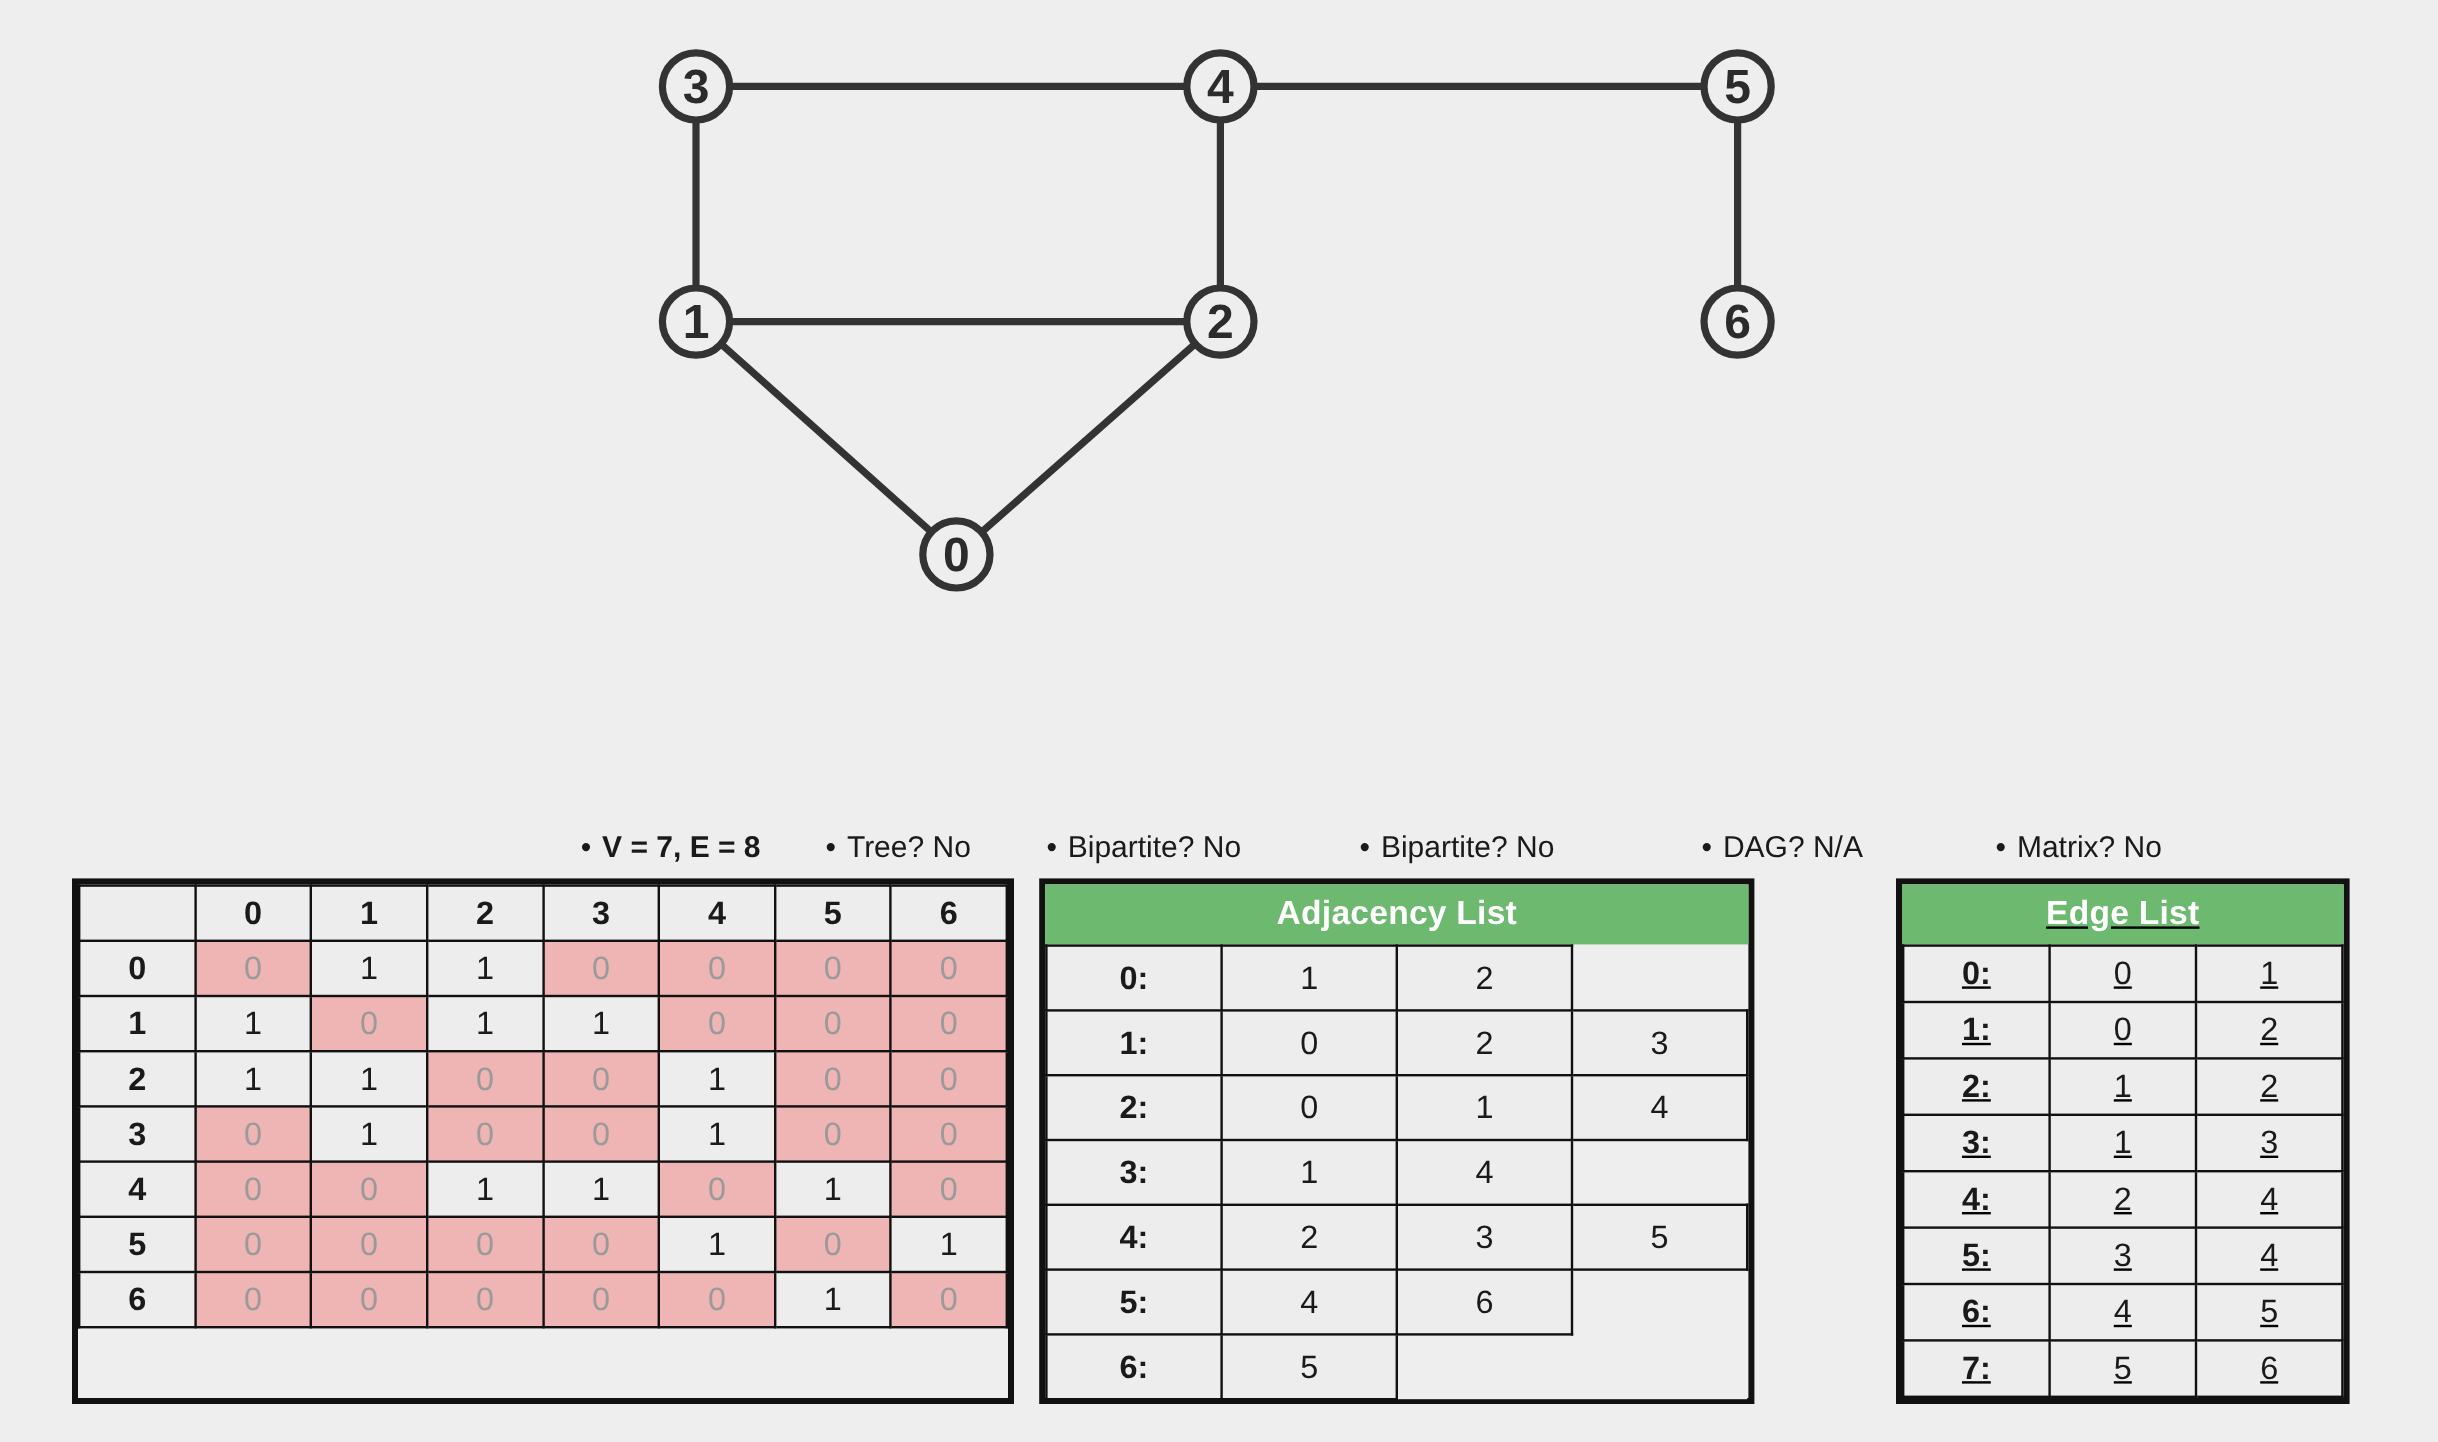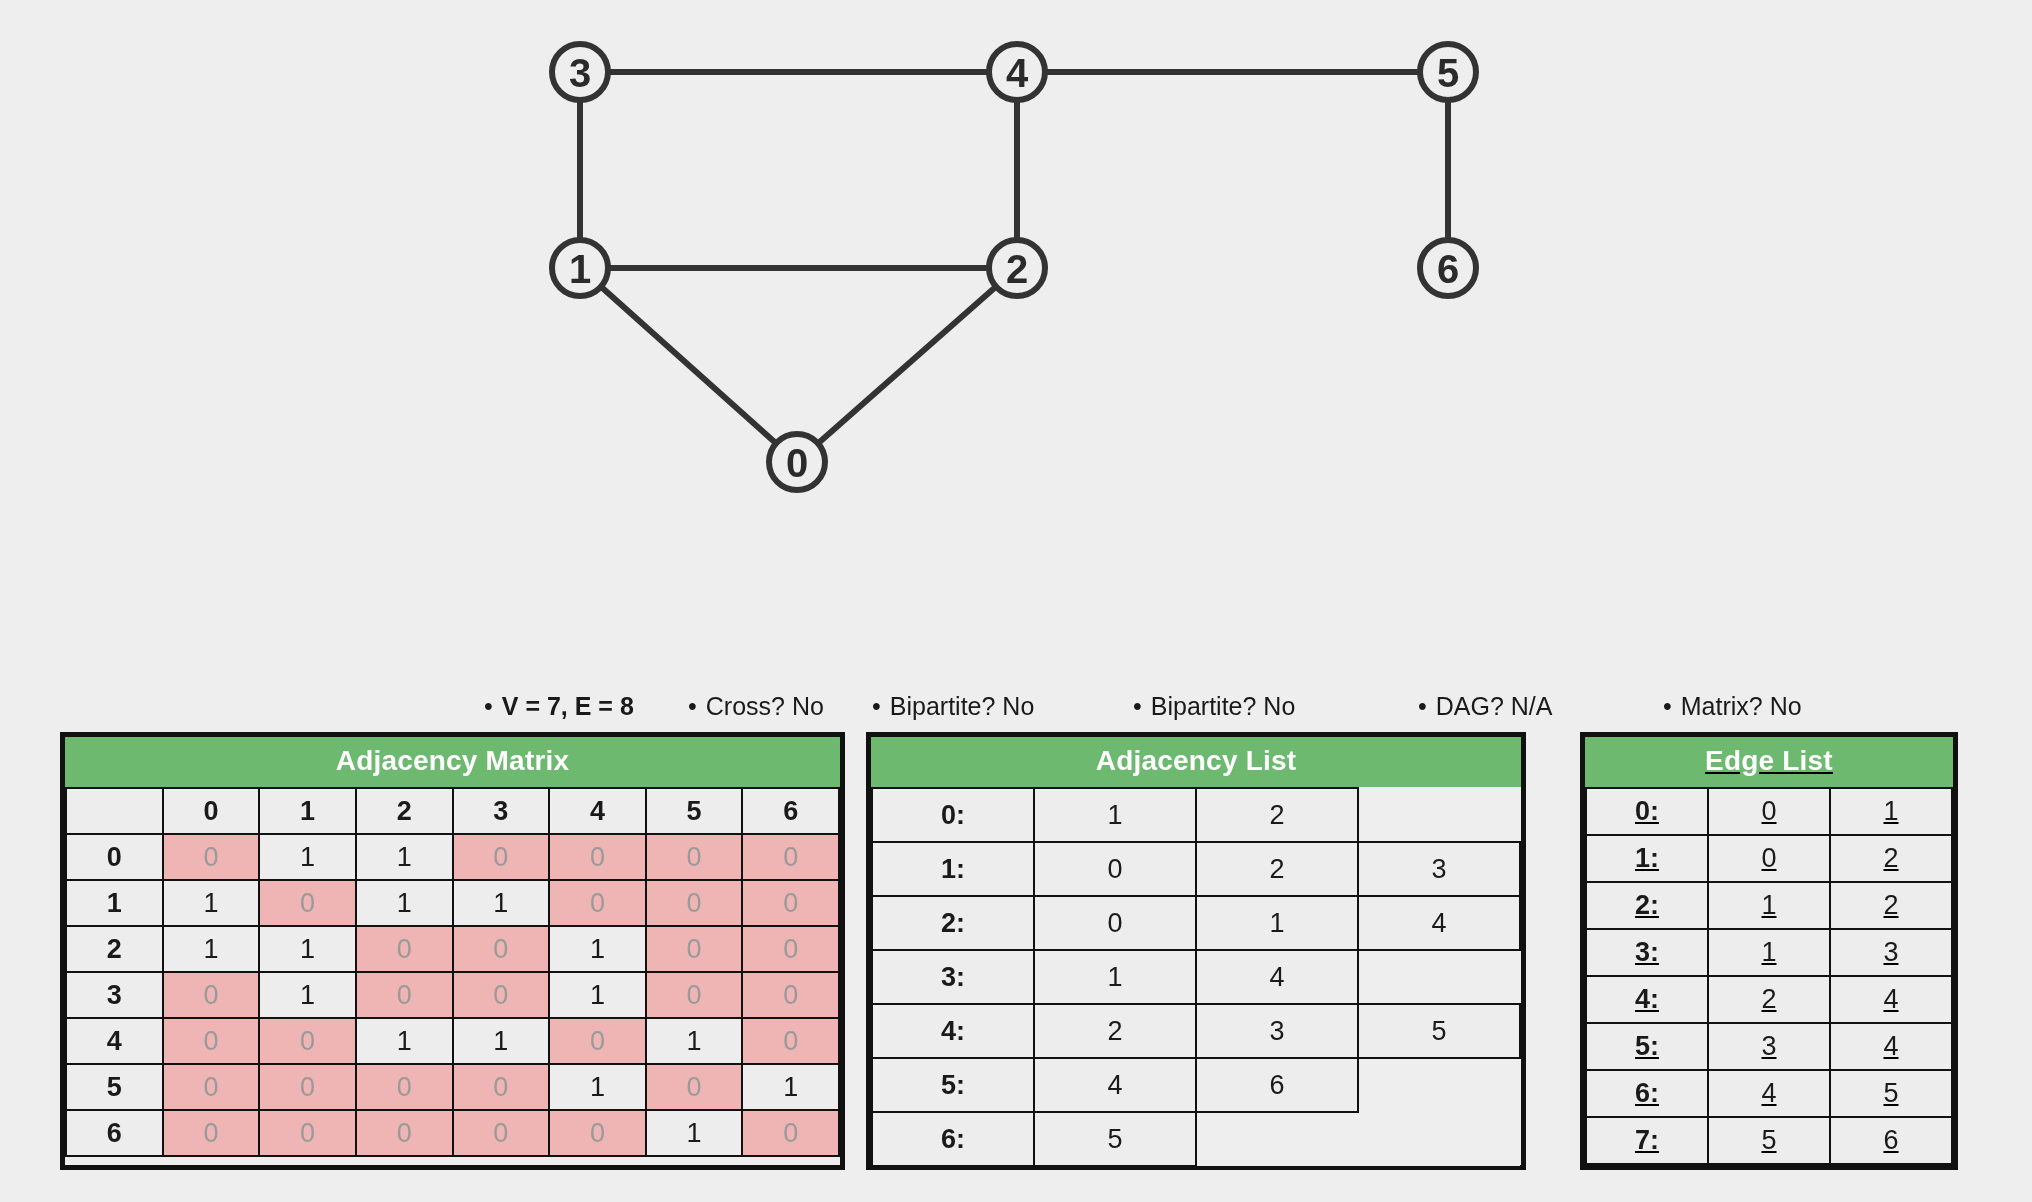--- a/index.html
+++ b/index.html
@@ -59,21 +59,21 @@
     box-sizing:border-box;
   }
   table.grid td.hdr{font-weight:700;}
   table.grid td.rowlbl{font-weight:700;}
   table.grid td.zero{background:#efb4b4;color:#9a9a9a;}
   table.grid td.one{background:#ededed;color:#1a1a1a;}
   table.grid td.blank{border:none;background:#eeeeee;}
   table.grid td.corner{background:#ededed;}
   
   #panel-matrix{left:60px;width:785px;height:438px;}
-  #panel-adjlist{left:866px;width:660px;height:438px;}
+  #panel-adjlist{left:866px;width:596px;height:438px;}
   #panel-edgelist{left:1580px;width:378px;height:438px;text-decoration:underline;}
   #panel-matrix table.grid td{height:46px;}
   #panel-adjlist table.grid td{height:54px;}
   #panel-edgelist table.grid td{height:47px;}
 </style>
 </head>
 <body>
 
 <svg id="graph-canvas" viewBox="0 0 2032 660" xmlns="http://www.w3.org/2000/svg">
   <g id="edges-layer">
@@ -118,42 +118,41 @@
     </g>
 </svg>
 
 <div id="stats-row">
     <div class="stat-item" style="position: absolute; left: 484px;">
       <span class="stat-bullet">•</span>
       <span class="stat-text stat-strong">V = 7, E = 8</span>
     </div>
     <div class="stat-item" style="position: absolute; left: 688px;">
       <span class="stat-bullet">•</span>
-      <span class="stat-text"><span>Cross? </span><b>No</b></span>
+      <span class="stat-text"><span>Tree? </span><b>No</b></span>
     </div>
     <div class="stat-item" style="position: absolute; left: 872px;">
       <span class="stat-bullet">•</span>
       <span class="stat-text"><span>Bipartite? </span><b>No</b></span>
     </div>
     <div class="stat-item" style="position: absolute; left: 1133px;">
       <span class="stat-bullet">•</span>
       <span class="stat-text"><span>Bipartite? </span><b>No</b></span>
     </div>
     <div class="stat-item" style="position: absolute; left: 1418px;">
       <span class="stat-bullet">•</span>
       <span class="stat-text"><span>DAG? </span><b>N/A</b></span>
     </div>
     <div class="stat-item" style="position: absolute; left: 1663px;">
       <span class="stat-bullet">•</span>
       <span class="stat-text"><span>Matrix? </span><b>No</b></span>
     </div>
   </div>
 
 <div class="panel" id="panel-matrix">
-  <div class="panel-title">Adjacency Matrix</div>
   <table class="grid">
     <tbody id="matrix-body">
         <tr>
           <td class="corner"></td>
           <td class="hdr">0</td>
           <td class="hdr">1</td>
           <td class="hdr">2</td>
           <td class="hdr">3</td>
           <td class="hdr">4</td>
           <td class="hdr">5</td>

